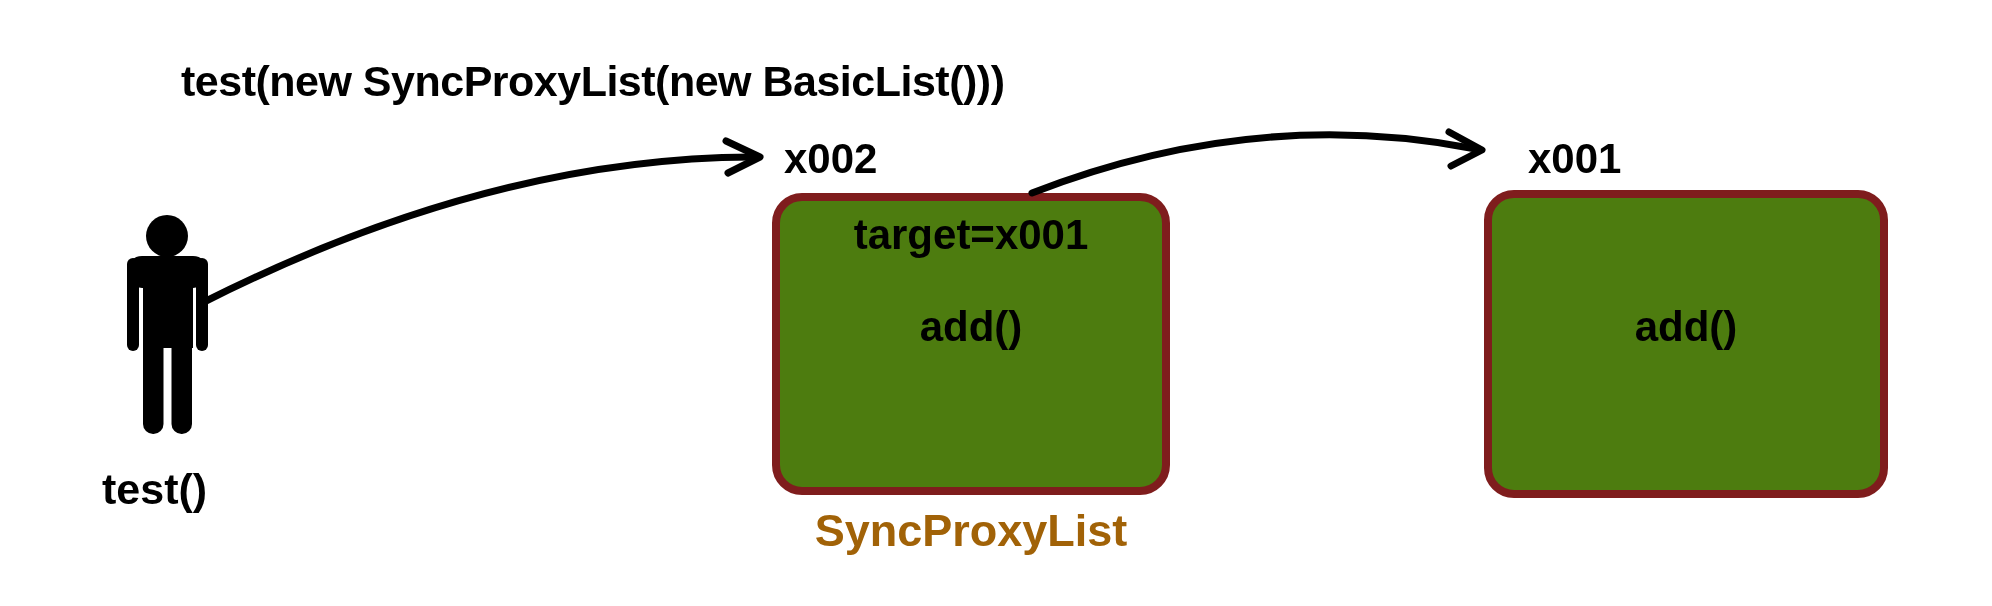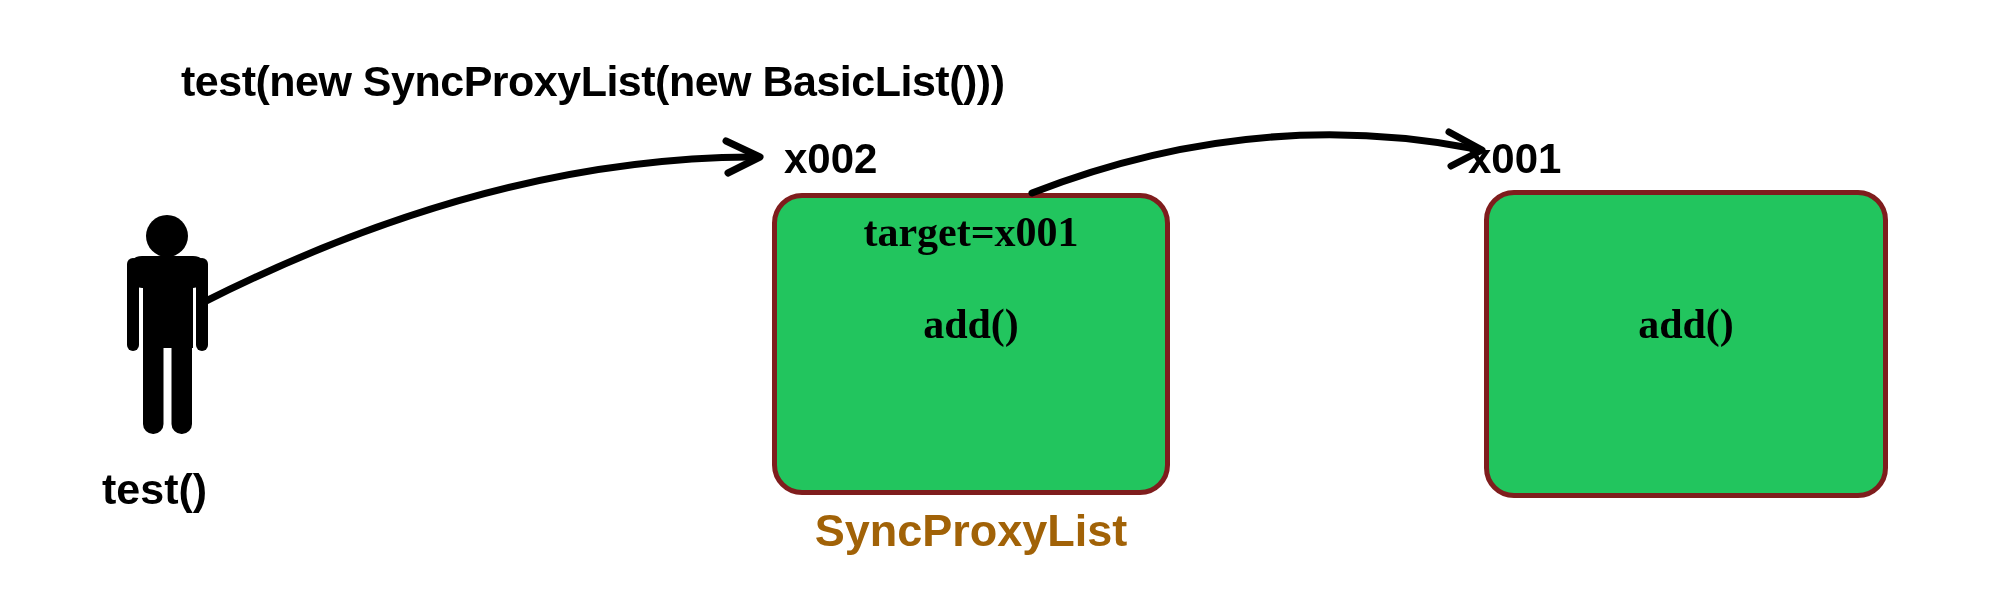--- a/index.html
+++ b/index.html
@@ -26,27 +26,26 @@
     white-space: nowrap;
     line-height: 1.1;
   }
   .ref-label {
     font-size: 42px;
     font-weight: 700;
     line-height: 1;
     white-space: nowrap;
   }
   .ref-x002 { left: 768px; top: 138px; margin-left: 16px; }
-  .ref-x001 { left: 1468px; top: 138px; text-align: right; }
+  .ref-x001 { left: 1528px; top: 138px; text-align: right; }
   .obj-box {
     box-sizing: border-box;
-    border: 5px solid #7f1d1d;
+    border: 8px solid #7f1d1d;
     border-radius: 30px;
-    background: #22c55e;
-    font-family: Liberation Serif, serif;
+    background: #4d7c0f;
   }
   .box-syncproxylist { left: 772px; top: 193px; width: 398px; height: 302px; }
   .box-basiclist     { left: 1484px; top: 190px; width: 404px; height: 308px; }
   .obj-field, .obj-method {
     position: absolute;
     left: 0;
     width: 100%;
     text-align: center;
     font-size: 42px;
     font-weight: 700;

